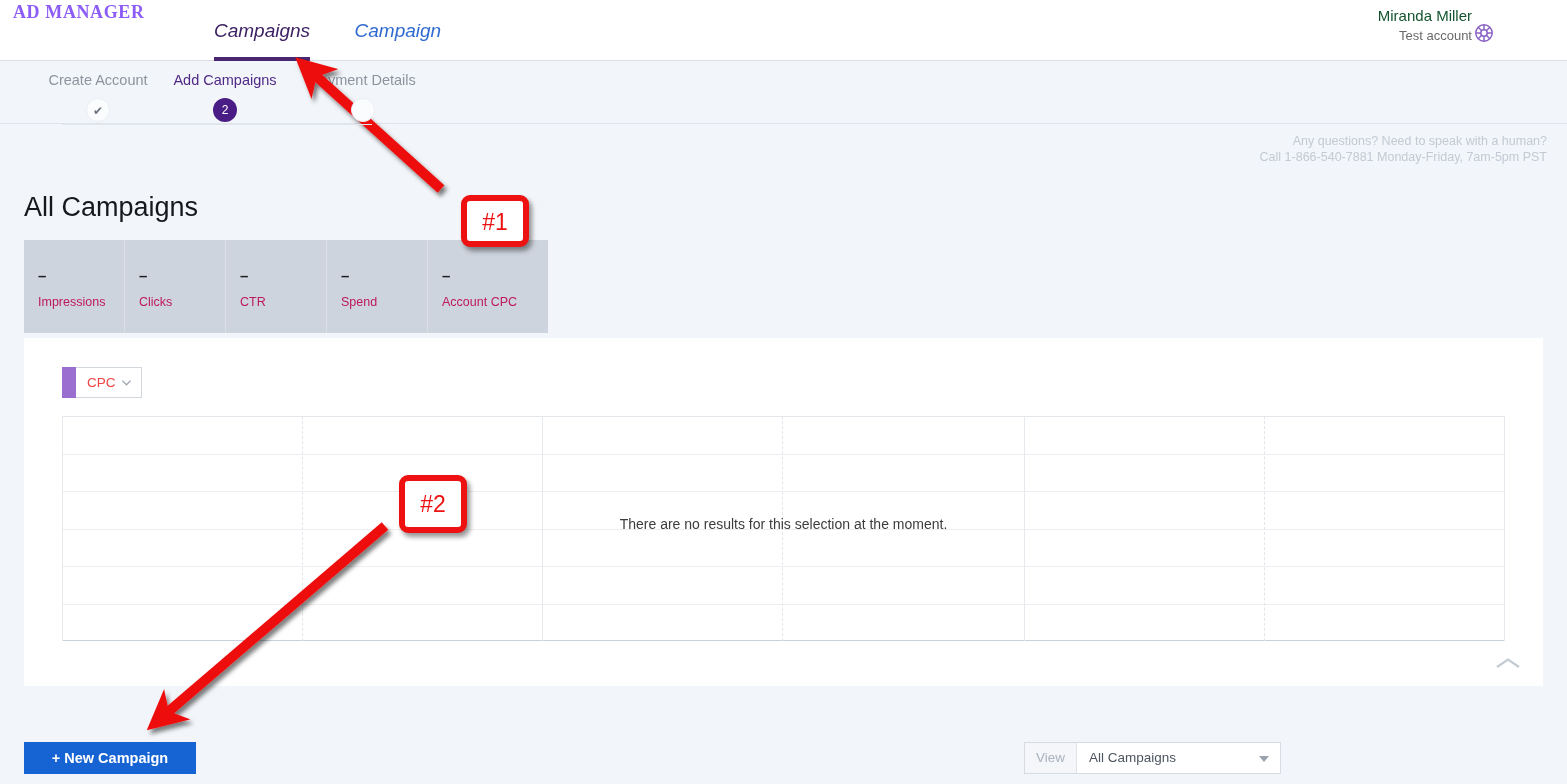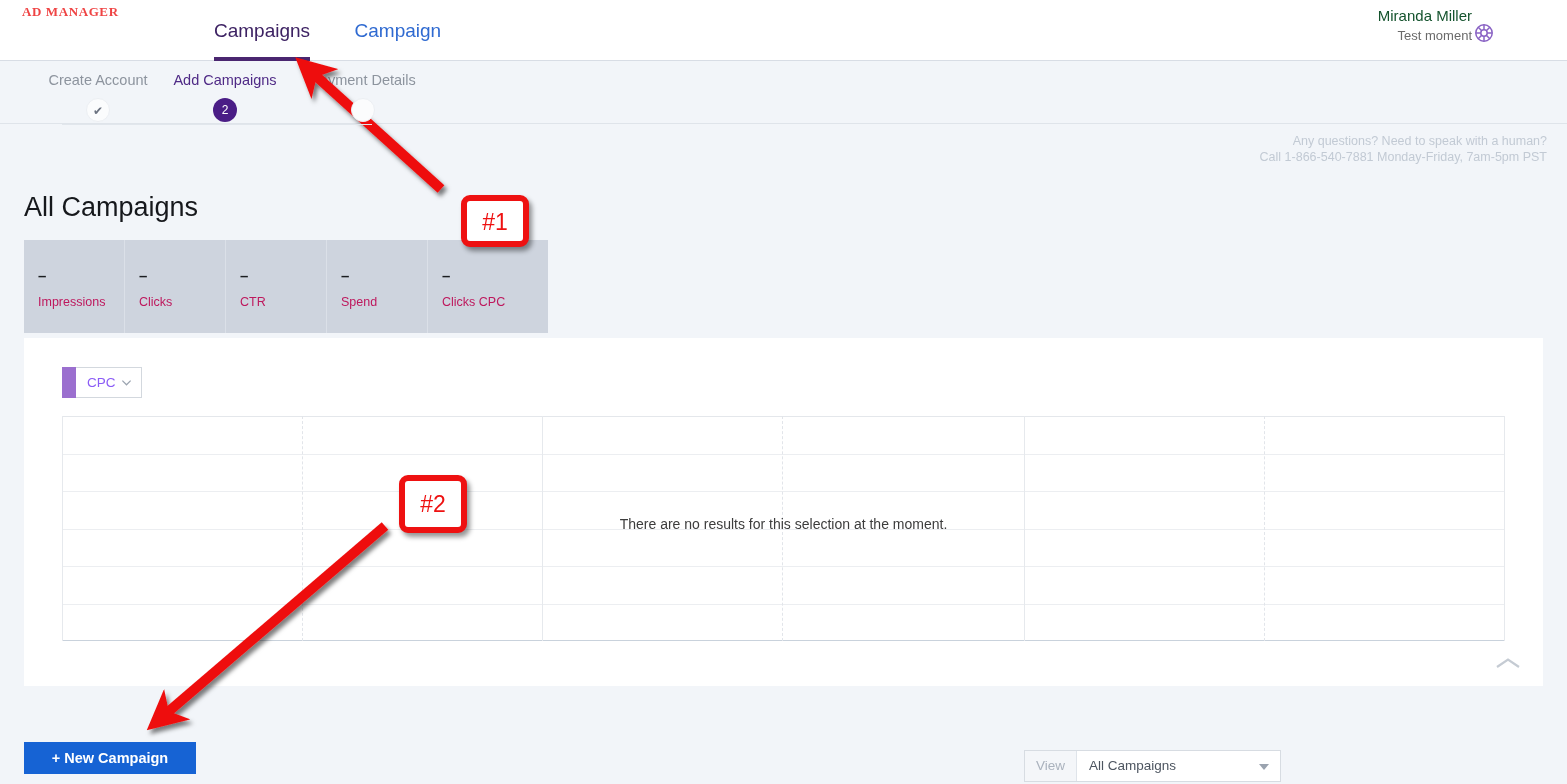--- a/index.html
+++ b/index.html
@@ -31,42 +31,43 @@
   .logo-yahoo {
     font-family: "Liberation Serif", serif;
     font-size: 30px;
     font-weight: 700;
     color: #430297;
     letter-spacing: -0.5px;
     line-height: 30px;
   }
   .logo-sub {
     font-family: "Liberation Serif", serif;
-    font-size: 13px;
+    font-size: 18px;
     font-weight: 700;
-    color: #ef4444;
+    color: #8b5cf6;
     letter-spacing: 0.6px;
     line-height: 14px;
     margin-top: -1px;
-    margin-left: 12px;
+    margin-left: 3px;
   }
   .nav-tabs {
     position: absolute;
     left: 214px; top: 0;
     height: 61px;
   }
   .nav-tab {
     display: inline-block;
     font-size: 19px;
     padding: 20px 0 0 0;
     margin-right: 40px;
     height: 61px;
     color: #2f6ad1;
     cursor: pointer;
     vertical-align: top;
+    font-style: italic;
   }
   .nav-tab.active {
     color: #3d2263;
     border-bottom: 4px solid #4a2670;
   }
   .user-block {
     position: absolute;
     right: 95px; top: 5px;
     text-align: right;
   }
@@ -185,21 +186,21 @@
   .cpc-accent {
     position: absolute;
     left: -1px; top: -1px;
     width: 14px; height: 31px;
     background: #9b6fcf;
   }
   .cpc-label {
     position: absolute;
     left: 24px;
     font-size: 13.5px;
-    color: #8b5cf6;
+    color: #ef4444;
   }
   .cpc-chev {
     position: absolute;
     right: 9px; top: 9px;
     width: 11px; height: 11px;
   }
 
   .grid {
     position: absolute;
     left: 38px; top: 78px;
@@ -276,21 +277,20 @@
     border-right: 5px solid transparent;
     border-top: 6px solid #9aa3af;
   }
   .view-group {
     position: absolute;
     right: 24px; top: 7px;
     height: 32px;
     display: flex;
     border: 1px solid #d7dce2;
     background: #fff;
-    margin-top: 8px;
   }
   .view-tag {
     width: 52px;
     background: #f4f6f9;
     border-right: 1px solid #dfe4ea;
     font-size: 13.5px;
     color: #aab2bd;
     line-height: 30px;
     text-align: center;
     cursor: pointer;
@@ -337,21 +337,21 @@
     <div class="logo-sub">AD MANAGER</div>
   </div>
 
   <div class="nav-tabs">
     <div class="nav-tab active">Campaigns</div>
     <div class="nav-tab">Campaign</div>
   </div>
 
   <div class="user-block">
     <div class="user-name">Miranda Miller</div>
-    <div class="user-acct">Test moment</div>
+    <div class="user-acct">Test account</div>
   </div>
 
   <div class="gear-wrap">
     <svg viewBox="0 0 26 26" width="26" height="26">
       <g fill="none" stroke="#8a63c4" stroke-width="1.5">
         <circle cx="13" cy="13" r="8.2"></circle>
         <circle cx="13" cy="13" r="3.2"></circle>
         <line x1="13" y1="4.8" x2="13" y2="9.8"></line>
         <line x1="13" y1="16.2" x2="13" y2="21.2"></line>
         <line x1="4.8" y1="13" x2="9.8" y2="13"></line>
@@ -405,21 +405,21 @@
   <div class="metric">
     <div class="metric-val">–</div>
     <div class="metric-name">CTR</div>
   </div>
   <div class="metric">
     <div class="metric-val">–</div>
     <div class="metric-name">Spend</div>
   </div>
   <div class="metric">
     <div class="metric-val">–</div>
-    <div class="metric-name">Clicks CPC</div>
+    <div class="metric-name">Account CPC</div>
   </div>
 </div>
 
 <div class="panel">
 
   <div class="cpc-select">
     <span class="cpc-accent"></span>
     <span class="cpc-label">CPC</span>
     <svg class="cpc-chev" viewBox="0 0 12 12">
       <path d="M1.5 4 L6 8.5 L10.5 4" fill="none" stroke="#9aa3af" stroke-width="1.3"></path>

